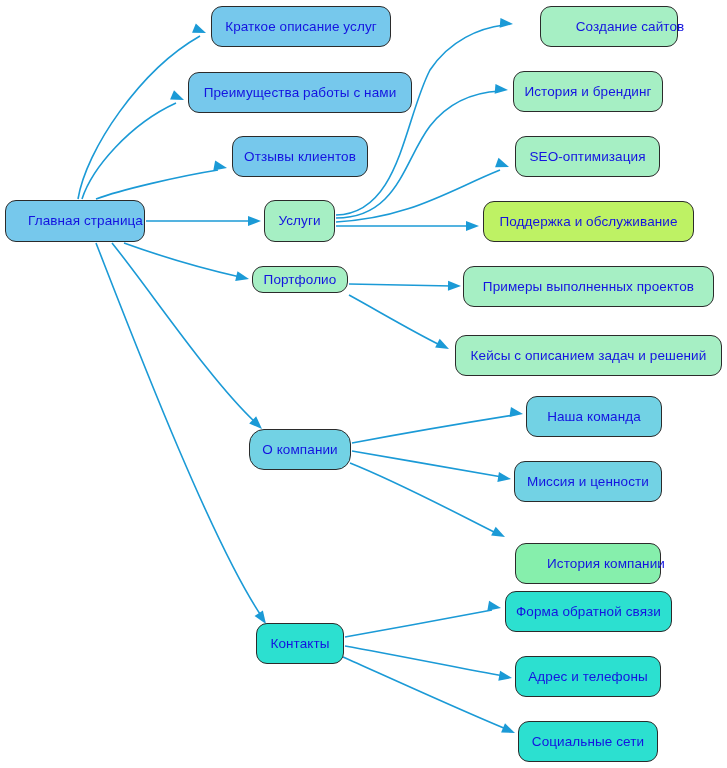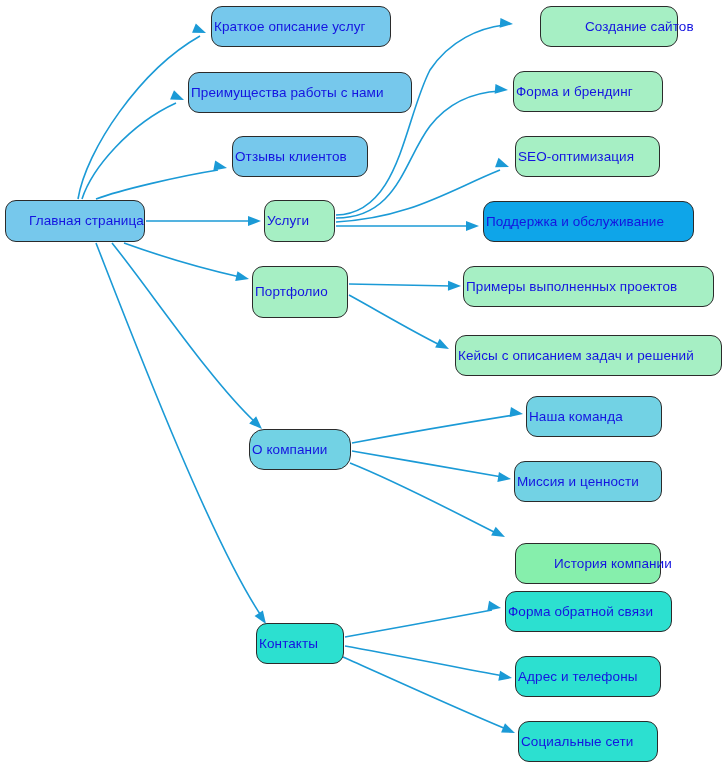--- a/index.html
+++ b/index.html
@@ -29,21 +29,21 @@
     height: 768px;
     pointer-events: none;
   }
   .node {
     position: absolute;
     box-sizing: border-box;
     border: 1.4px solid #2b2b2b;
     border-radius: 11px;
     display: flex;
     align-items: center;
-    justify-content: flex-start;
+    justify-content: center;
     color: #1414e0;
     font-size: 13.5px;
     line-height: 1;
     letter-spacing: 0.1px;
     white-space: nowrap;
     text-align: center;
   }
   .node-label {
     pointer-events: none;
     padding: 0 2px;
@@ -146,29 +146,29 @@
       <div class="node" style="left: 232px; top: 136px; width: 136px; height: 41px; background: rgb(118, 200, 236);">
         <span class="node-label">Отзывы клиентов</span>
       </div>
       <div class="node" style="left: 264px; top: 200px; width: 71px; height: 42px; background: rgb(166, 239, 196);">
         <span class="node-label">Услуги</span>
       </div>
       <div class="node" style="left: 540px; top: 6px; width: 138px; height: 41px; background: rgb(166, 239, 196); padding-left: 42px;">
         <span class="node-label">Создание сайтов</span>
       </div>
       <div class="node" style="left: 513px; top: 71px; width: 150px; height: 41px; background: rgb(166, 239, 196);">
-        <span class="node-label">Форма и брендинг</span>
+        <span class="node-label">История и брендинг</span>
       </div>
       <div class="node" style="left: 515px; top: 136px; width: 145px; height: 41px; background: rgb(166, 239, 196);">
         <span class="node-label">SEO-оптимизация</span>
       </div>
-      <div class="node" style="left: 483px; top: 201px; width: 211px; height: 41px; background: #0ea5e9;">
+      <div class="node" style="left: 483px; top: 201px; width: 211px; height: 41px; background: #bef264;">
         <span class="node-label">Поддержка и обслуживание</span>
       </div>
-      <div class="node" style="left: 252px; top: 266px; width: 96px; height: 52px; background: rgb(166, 239, 196);">
+      <div class="node" style="left: 252px; top: 266px; width: 96px; height: 27px; background: rgb(166, 239, 196);">
         <span class="node-label">Портфолио</span>
       </div>
       <div class="node" style="left: 463px; top: 266px; width: 251px; height: 41px; background: rgb(166, 239, 196);">
         <span class="node-label">Примеры выполненных проектов</span>
       </div>
       <div class="node" style="left: 455px; top: 335px; width: 267px; height: 41px; background: rgb(166, 239, 196);">
         <span class="node-label">Кейсы с описанием задач и решений</span>
       </div>
       <div class="node" style="left: 249px; top: 429px; width: 102px; height: 41px; background: rgb(114, 210, 228); border-radius: 15px;">
         <span class="node-label">О компании</span>

